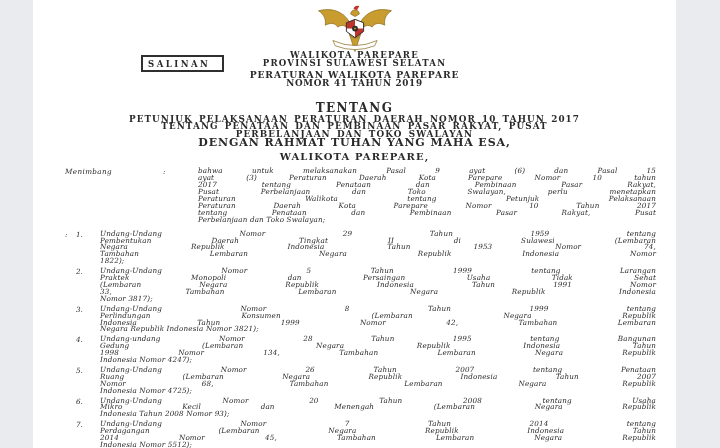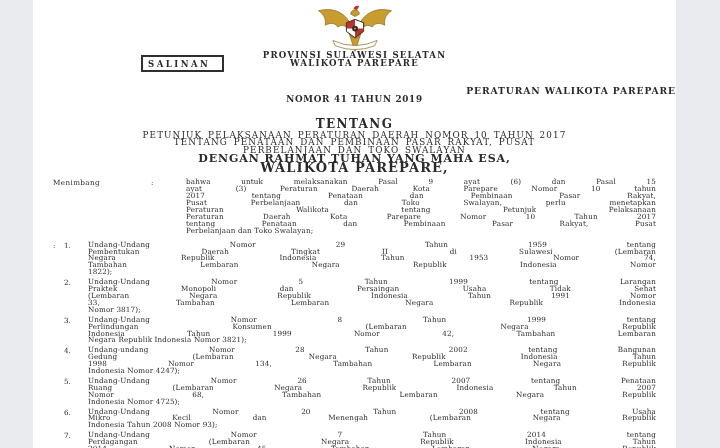--- a/index.html
+++ b/index.html
@@ -29,32 +29,32 @@
     letter-spacing: 2.5px;
     background: var(--page, #fff);
   }
   
   .emblem-wrap { text-align: center; padding-top: 5px; height: 51px; }
   .emblem-wrap svg { display: inline-block; }
   
   .h { text-align: center; font-weight: bold; }
   .h-inst   { font-size: 8.6px; line-height: 8px; letter-spacing: 1.2px; margin-top: 0px; }
   .h-prov   { font-size: 8.6px; line-height: 8px; letter-spacing: 1.2px; }
-  .h-reg    { font-size: 9.2px; line-height: 9px; letter-spacing: 0.9px; margin-top: 19px; text-align: right; }
+  .h-reg    { font-size: 9.2px; line-height: 9px; letter-spacing: 0.9px; margin-top: 3px; }
   .h-num    { font-size: 8.8px; line-height: 8.5px; letter-spacing: 0.7px; text-align: center; }
   .h-tentang{ font-size: 12px; line-height: 9px; letter-spacing: 1.4px; margin-top: 16px; }
-  .title-block { margin-top: 3px; font-weight: normal; font-size: 8.8px; }
+  .title-block { margin-top: 3px; font-weight: bold; font-size: 8.8px; }
   .title-block .ln {
     text-align: center; text-align-last: center;
     line-height: 7.8px; letter-spacing: 1.1px; word-spacing: 2px;
   }
   .h-grace  { font-size: 11px; line-height: 8.5px; letter-spacing: 0.9px; }
-  .h-issuer { font-size: 13px; line-height: 9px; letter-spacing: 1.1px; }
-  
-  .clause { display: flex; padding-left: 20px; font-size: 7.2px; margin-top: 7px; }
+  .h-issuer { font-size: 10px; line-height: 9px; letter-spacing: 1.1px; margin-top: 5px; }
+  
+  .clause { display: flex; padding-left: 32px; font-size: 7.2px; margin-top: 7px; font-style: italic; }
   .c-label { width: 98px; letter-spacing: 0.4px; line-height: 7px; }
   .c-colon { width: 35px; line-height: 7px; }
   .c-body  { flex: 1; margin-right: 20px; }
   .ln { text-align: justify; text-align-last: justify; line-height: 6.9px; letter-spacing: 0.15px; }
   .para .ln:last-child { text-align-last: left; }
   .legal-item { display: flex; margin-bottom: 3px; }
   .i-num { width: 24px; margin-left: -24px; line-height: 7px; }
   .i-text { flex: 1; }
 </style>
 </head>
@@ -84,22 +84,22 @@
           <rect x="62" y="28" width="18" height="21" style="fill:var(--red,#c0332b)"></rect>
           <rect x="80" y="49" width="18" height="21" style="fill:var(--red,#c0332b)"></rect>
         </g>
         <path d="M80,30 L98,37 L98,55 L80,68 L62,55 L62,37 Z" fill="none" style="stroke:var(--black,#2b2b2b)" stroke-width="2"></path>
         <circle cx="80" cy="49" r="6" style="fill:var(--black,#2b2b2b)"></circle>
         <circle cx="80" cy="49" r="2" style="fill:var(--gold,#c89c2e)"></circle>
       </g>
     </svg>
   </div>
 
+  <div class="h h-inst">WALIKOTA PAREPARE</div>
   <div class="h h-prov">PROVINSI SULAWESI SELATAN</div>
-  <div class="h h-inst">WALIKOTA PAREPARE</div>
   <div class="h h-reg">PERATURAN WALIKOTA PAREPARE</div>
   <div class="h h-num">NOMOR  41 TAHUN 2019</div>
   <div class="h h-tentang">TENTANG</div>
 
   <div class="title-block">
       <div class="ln">PETUNJUK PELAKSANAAN PERATURAN DAERAH NOMOR 10 TAHUN 2017</div>
       <div class="ln">TENTANG PENATAAN DAN PEMBINAAN PASAR RAKYAT, PUSAT</div>
       <div class="ln">PERBELANJAAN DAN TOKO SWALAYAN</div>
     </div>
 
@@ -152,21 +152,21 @@
             <div class="ln">Undang-Undang Nomor 8 Tahun 1999 tentang</div>
             <div class="ln">Perlindungan Konsumen (Lembaran Negara Republik</div>
             <div class="ln">Indonesia Tahun 1999 Nomor 42, Tambahan Lembaran</div>
             <div class="ln">Negara Republik Indonesia Nomor 3821);</div>
           </div>
   </div>
 
   <div class="legal-item">
     <div class="i-num">4.</div>
     <div class="i-text para">
-            <div class="ln">Undang-undang Nomor 28 Tahun 2002 tentang Bangunan</div>
+            <div class="ln">Undang-undang Nomor 28 Tahun 1995 tentang Bangunan</div>
             <div class="ln">Gedung (Lembaran Negara Republik Indonesia Tahun</div>
             <div class="ln">1998 Nomor 134, Tambahan Lembaran Negara Republik</div>
             <div class="ln">Indonesia Nomor 4247);</div>
           </div>
   </div>
 
   <div class="legal-item">
     <div class="i-num">5.</div>
     <div class="i-text para">
             <div class="ln">Undang-Undang Nomor 26 Tahun 2007 tentang Penataan</div>

